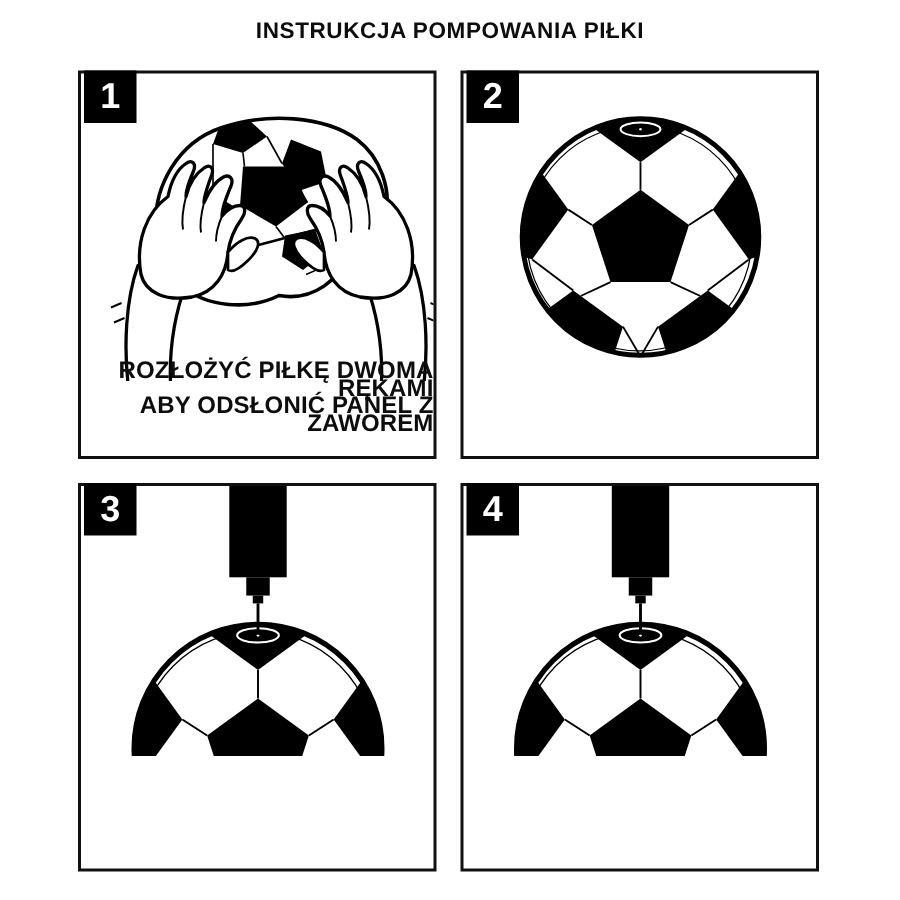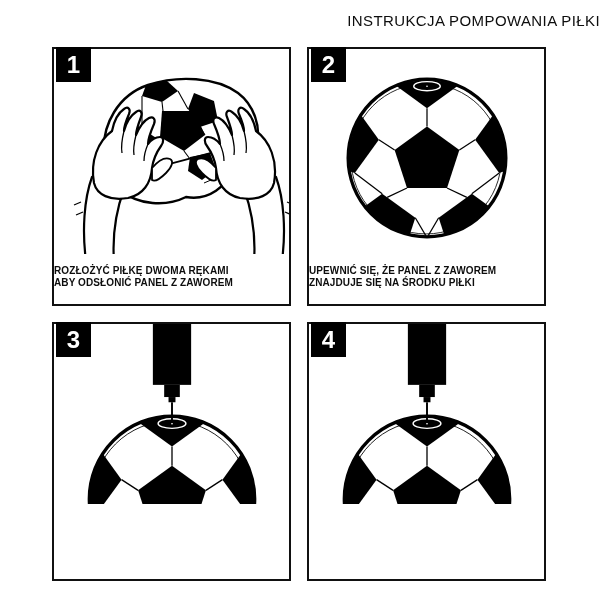--- a/index.html
+++ b/index.html
@@ -1,39 +1,39 @@
 <!DOCTYPE html>
 <html><head>
 <meta charset="utf-8">
 <style>
   html,body{margin:0;padding:0;background:#ffffff;}
   .sheet{
     position:relative;width:600px;height:600px;background:#ffffff;
     font-family:"Liberation Sans", sans-serif;color:#000;overflow:hidden;
   }
   .title{
-    position:absolute;top:12px;left:0;width:100%;text-align:right;
-    font-size:15px;font-weight:normal;letter-spacing:.4px;color:#0d0d0d;
+    position:absolute;top:12px;left:0;width:100%;text-align:center;
+    font-size:15px;font-weight:bold;letter-spacing:.4px;color:#0d0d0d;
   }
   .panel{
     position:absolute;width:239px;height:259px;border:2px solid #111;
     box-sizing:border-box;background:#fff;
   }
   .panel.p1{left:52px;top:47px;}
   .panel.p2{left:307px;top:47px;}
   .panel.p3{left:52px;top:322px;}
   .panel.p4{left:307px;top:322px;}
   .badge{
     position:absolute;top:-2px;left:2px;width:35px;height:35px;background:#000;
     color:#fff;font-size:24px;font-weight:bold;display:flex;align-items:center;
     justify-content:center;z-index:3;
   }
   .caption{
-    position:absolute;left:0;bottom:16px;width:100%;text-align:left;
-    font-size:10px;font-weight:bold;line-height:11.5px;white-space:pre-line;
+    position:absolute;left:0;bottom:16px;width:100%;text-align:right;
+    font-size:16px;font-weight:bold;line-height:11.5px;white-space:pre-line;
     color:#0d0d0d;letter-spacing:.1px;
   }
   .p4 .caption{bottom:7px;}
   .art{position:absolute;top:0;left:0;width:235px;text-align:center;}
   .art svg{display:inline-block;vertical-align:top;}
   .art.ball-full svg{margin-top:26px;}
   .hidden-defs{position:absolute;width:0;height:0;overflow:hidden;}
 </style>
 </head>
 <body>
@@ -138,22 +138,20 @@
 ABY ODSŁONIĆ PANEL Z ZAWOREM</div>
   </div>
 
   <div class="panel p2">
     <div class="badge">2</div>
     <div class="art ball-full">
       <svg viewBox="0 0 200 200" width="166" height="166">
         <use href="#ballFull"></use>
       </svg>
     </div>
-    <div class="caption">UPEWNIĆ SIĘ, ŻE PANEL Z ZAWOREM
-ZNAJDUJE SIĘ NA ŚRODKU PIŁKI</div>
   </div>
 
   <div class="panel p3">
     <div class="badge">3</div>
     <div class="art">
       <svg viewBox="0 0 200 207" width="174" height="180">
         <use href="#ballFull" transform="translate(0,101)"></use>
         <use href="#pumpNeedle"></use>
       </svg>
     </div>

